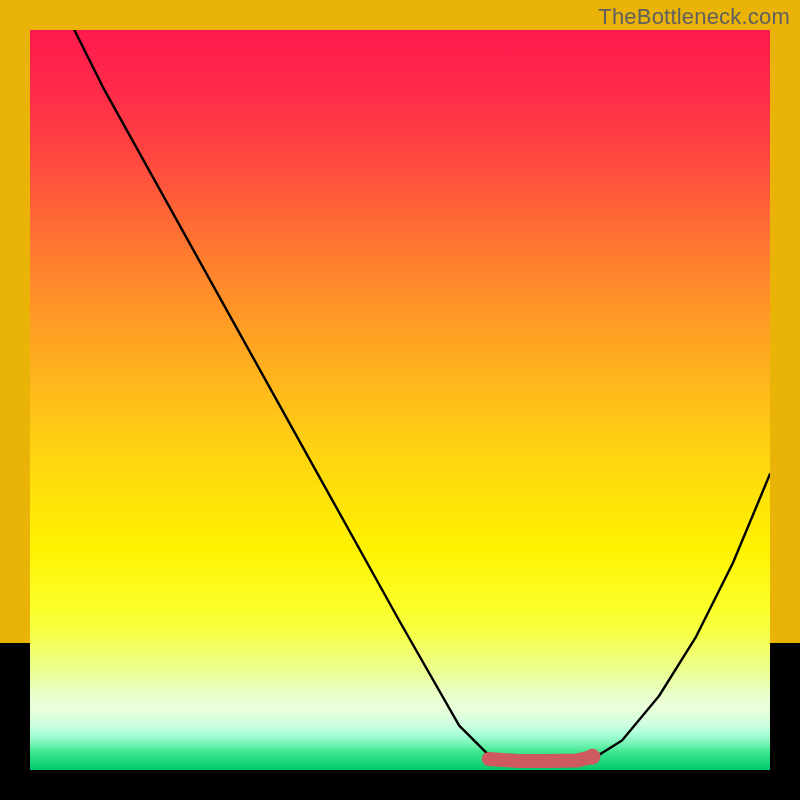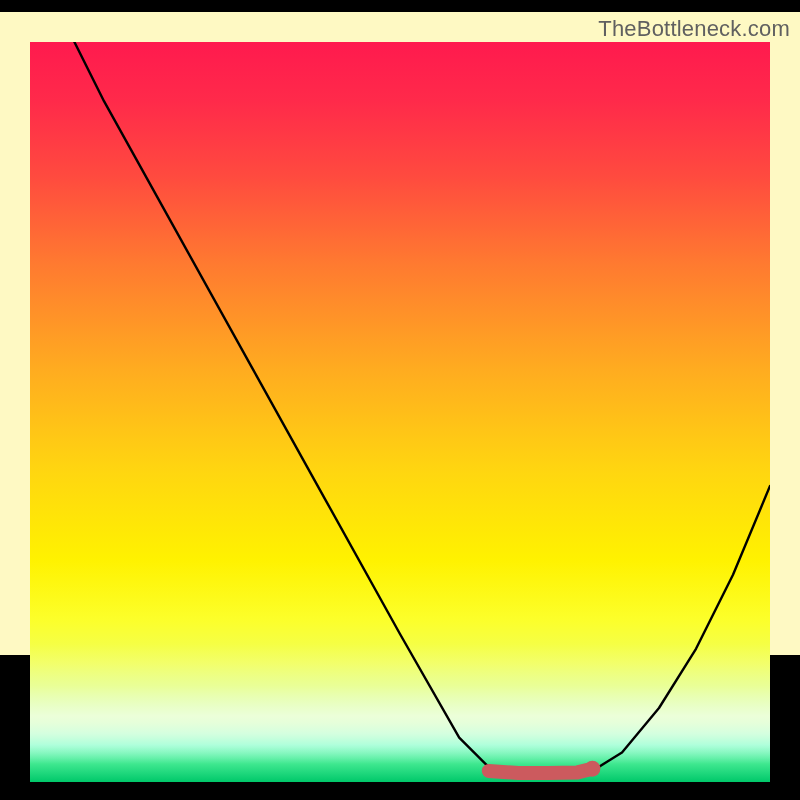--- a/index.html
+++ b/index.html
@@ -8,22 +8,21 @@
     width: 800px;
     height: 800px;
     background: #000;
     font-family: Arial, Helvetica, sans-serif;
     overflow: hidden;
   }
   .stage {
     position: relative;
     width: 800px;
     height: 643px;
-    background: #fef9c3;
-    margin-top: 12px;
+    background: #eab308;
   }
   .watermark {
     position: absolute;
     top: 4px;
     right: 10px;
     color: #606060;
     font-size: 22px;
     font-weight: 500;
     letter-spacing: 0.2px;
     z-index: 30;

